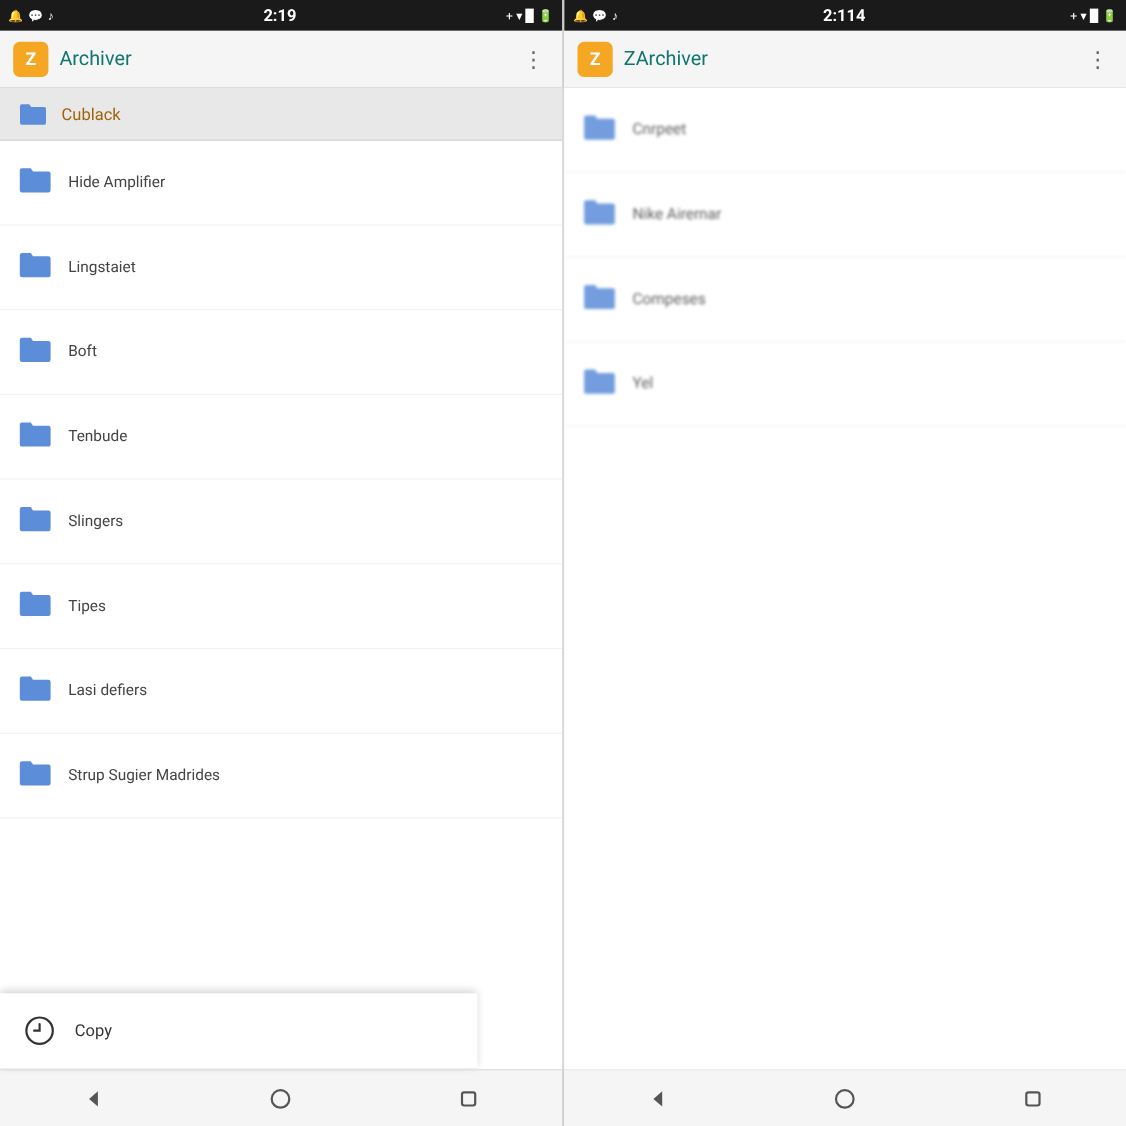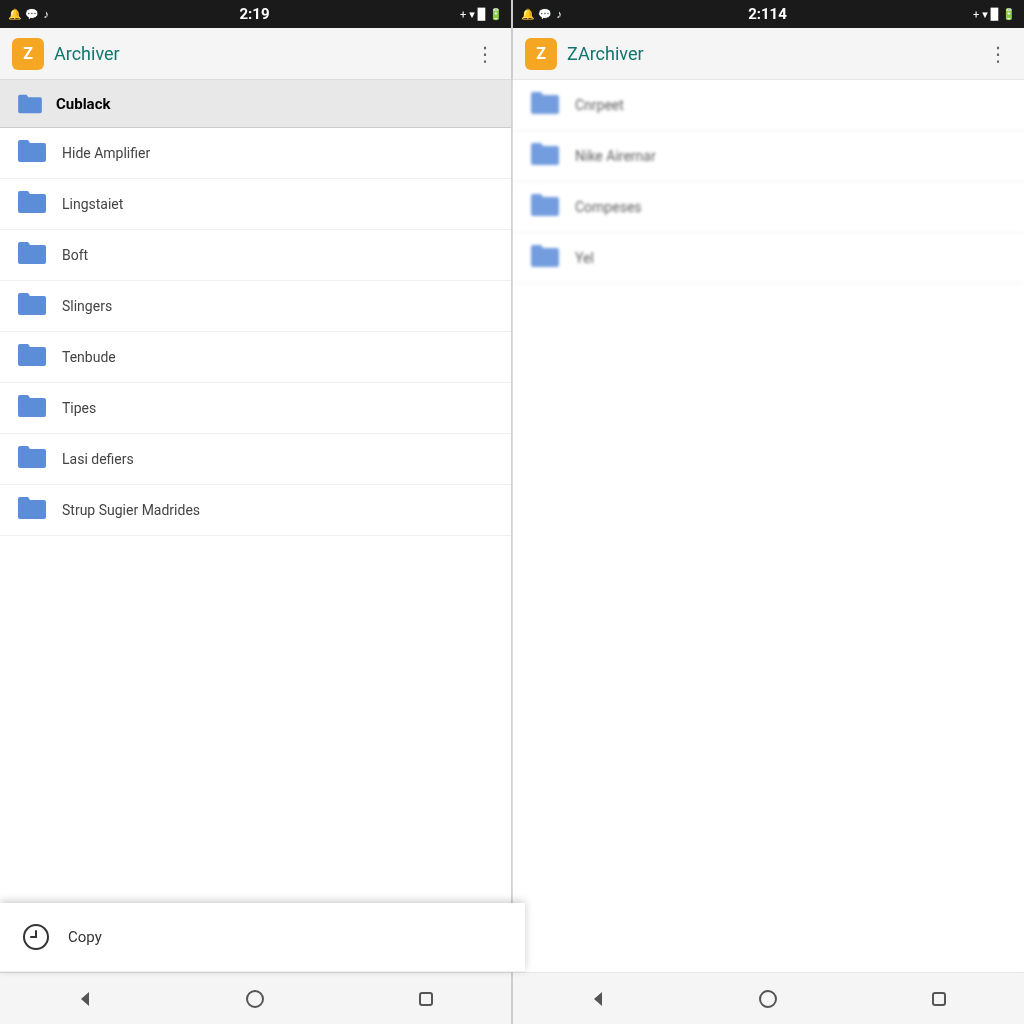--- a/index.html
+++ b/index.html
@@ -87,34 +87,34 @@
       flex-shrink: 0;
     }
     .folder-icon {
       width: 28px;
       height: 22px;
       margin-right: 12px;
       flex-shrink: 0;
     }
     .current-folder-name {
       font-size: 15px;
-      color: #000000;
-      font-weight: 700;
+      color: #a16207;
+      font-weight: 400;
     }
 
     
     .file-list {
       flex: 1;
       overflow-y: auto;
       background: #fff;
     }
     .file-item {
       display: flex;
       align-items: center;
-      padding: 10px 16px;
+      padding: 23px 16px;
       border-bottom: 1px solid #f0f0f0;
       cursor: pointer;
     }
     .file-item-name {
       font-size: 14px;
       color: #444;
     }
 
     
     .nav-bar {
@@ -134,21 +134,21 @@
       justify-content: center;
       cursor: pointer;
       color: #555;
     }
 
     
     .context-menu {
       position: absolute;
       bottom: 52px;
       left: 0;
-      width: 525px;
+      width: 434px;
       background: #fff;
       z-index: 10;
       box-shadow: 0 -2px 8px rgba(0,0,0,0.2);
     }
     .context-menu-item {
       display: flex;
       align-items: center;
       padding: 18px 20px;
       border-bottom: 1px solid #eee;
       cursor: pointer;
@@ -241,27 +241,27 @@
       <div class="file-item">
         <div style="margin-right: 14px; flex-shrink: 0;"><svg viewBox="0 0 32 26" width="32" height="26">
             <path d="M2 4 Q2 2 4 2 L12 2 L14 5 L28 5 Q30 5 30 7 L30 22 Q30 24 28 24 L4 24 Q2 24 2 22 Z" fill="#5B8DD9"></path>
           </svg></div>
         <span class="file-item-name">Boft</span>
       </div>
       <div class="file-item">
         <div style="margin-right: 14px; flex-shrink: 0;"><svg viewBox="0 0 32 26" width="32" height="26">
             <path d="M2 4 Q2 2 4 2 L12 2 L14 5 L28 5 Q30 5 30 7 L30 22 Q30 24 28 24 L4 24 Q2 24 2 22 Z" fill="#5B8DD9"></path>
           </svg></div>
+        <span class="file-item-name">Tenbude</span>
+      </div>
+      <div class="file-item">
+        <div style="margin-right: 14px; flex-shrink: 0;"><svg viewBox="0 0 32 26" width="32" height="26">
+            <path d="M2 4 Q2 2 4 2 L12 2 L14 5 L28 5 Q30 5 30 7 L30 22 Q30 24 28 24 L4 24 Q2 24 2 22 Z" fill="#5B8DD9"></path>
+          </svg></div>
         <span class="file-item-name">Slingers</span>
-      </div>
-      <div class="file-item">
-        <div style="margin-right: 14px; flex-shrink: 0;"><svg viewBox="0 0 32 26" width="32" height="26">
-            <path d="M2 4 Q2 2 4 2 L12 2 L14 5 L28 5 Q30 5 30 7 L30 22 Q30 24 28 24 L4 24 Q2 24 2 22 Z" fill="#5B8DD9"></path>
-          </svg></div>
-        <span class="file-item-name">Tenbude</span>
       </div>
       <div class="file-item">
         <div style="margin-right: 14px; flex-shrink: 0;"><svg viewBox="0 0 32 26" width="32" height="26">
             <path d="M2 4 Q2 2 4 2 L12 2 L14 5 L28 5 Q30 5 30 7 L30 22 Q30 24 28 24 L4 24 Q2 24 2 22 Z" fill="#5B8DD9"></path>
           </svg></div>
         <span class="file-item-name">Tipes</span>
       </div>
       <div class="file-item">
         <div style="margin-right: 14px; flex-shrink: 0;"><svg viewBox="0 0 32 26" width="32" height="26">
             <path d="M2 4 Q2 2 4 2 L12 2 L14 5 L28 5 Q30 5 30 7 L30 22 Q30 24 28 24 L4 24 Q2 24 2 22 Z" fill="#5B8DD9"></path>

